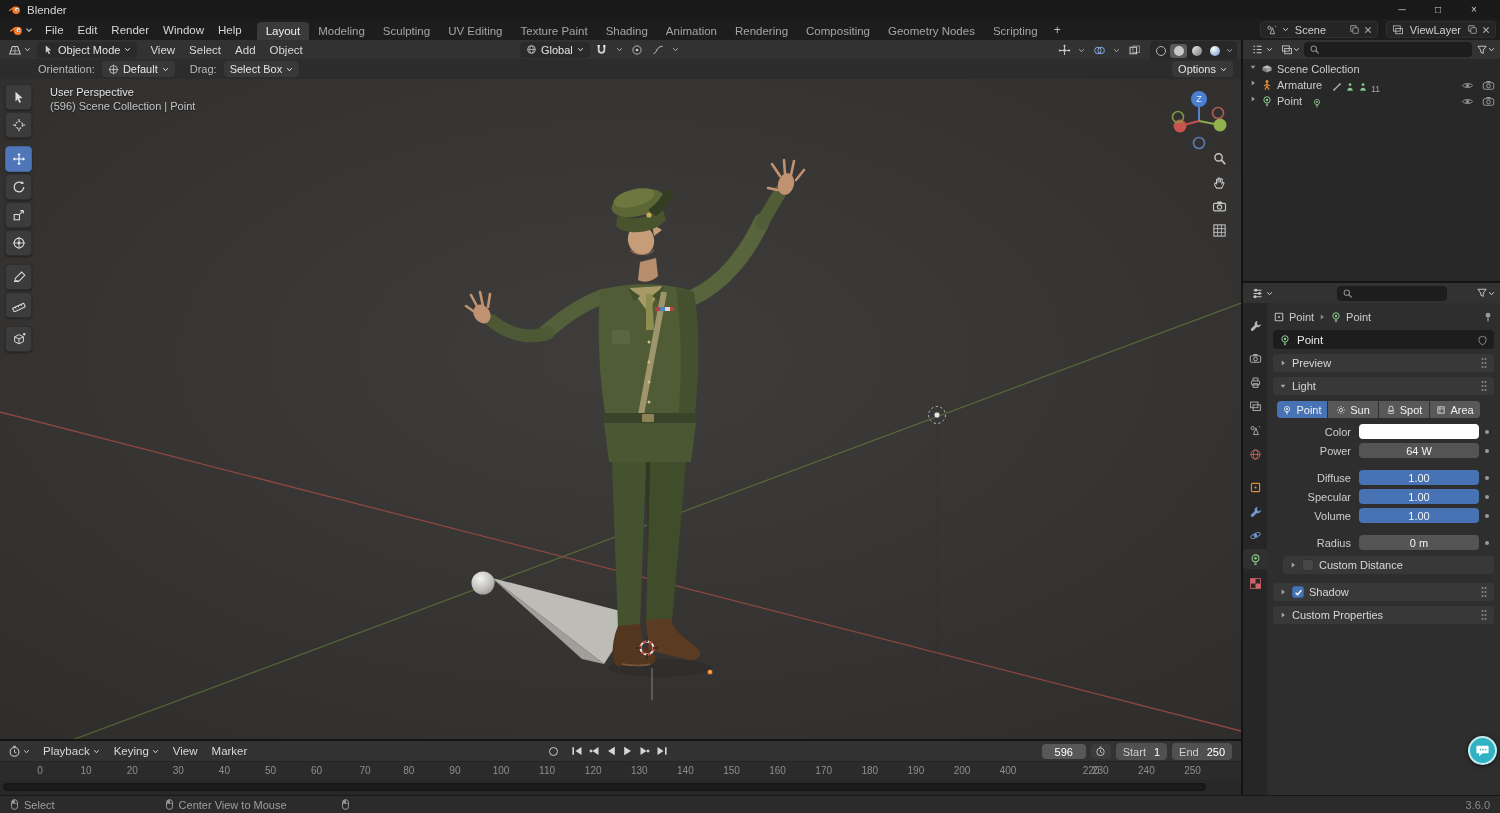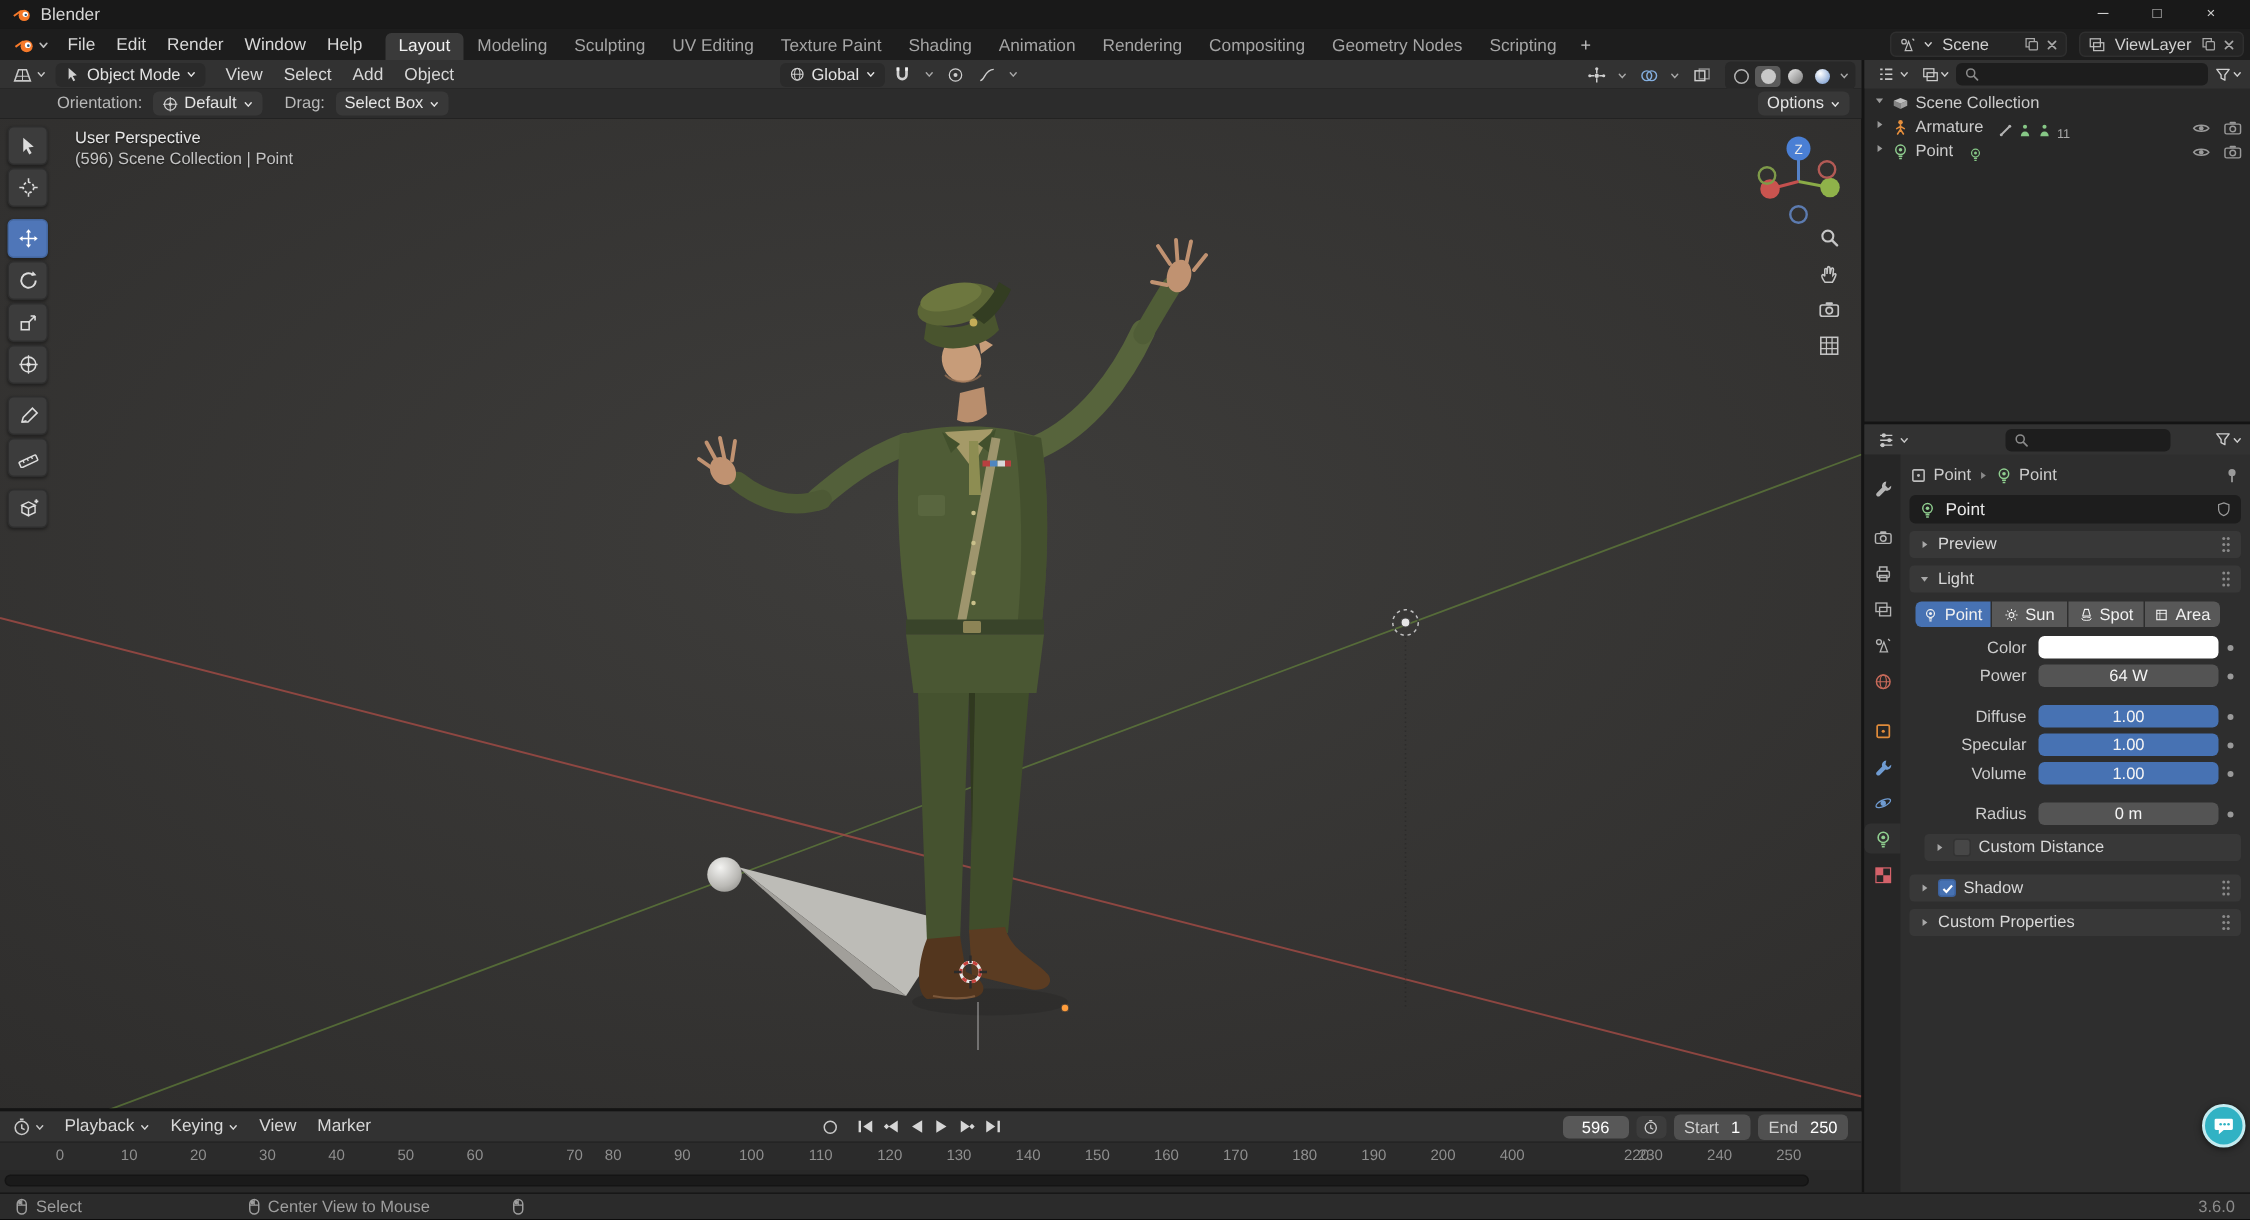--- a/index.html
+++ b/index.html
@@ -882,21 +882,21 @@
     </div>
     <div class="tl-ruler">
 
     <span class="tick" style="left: 40px;">0</span>
         <span class="tick" style="left: 86.1px;">10</span>
         <span class="tick" style="left: 132.2px;">20</span>
         <span class="tick" style="left: 178.3px;">30</span>
         <span class="tick" style="left: 224.4px;">40</span>
         <span class="tick" style="left: 270.5px;">50</span>
         <span class="tick" style="left: 316.6px;">60</span>
-        <span class="tick" style="left: 383px;">70</span>
+        <span class="tick" style="left: 365px;">70</span>
         <span class="tick" style="left: 408.8px;">80</span>
         <span class="tick" style="left: 454.9px;">90</span>
         <span class="tick" style="left: 501px;">100</span>
         <span class="tick" style="left: 547.1px;">110</span>
         <span class="tick" style="left: 593.2px;">120</span>
         <span class="tick" style="left: 639.3px;">130</span>
         <span class="tick" style="left: 685.4px;">140</span>
         <span class="tick" style="left: 731.5px;">150</span>
         <span class="tick" style="left: 777.6px;">160</span>
         <span class="tick" style="left: 823.7px;">170</span>

